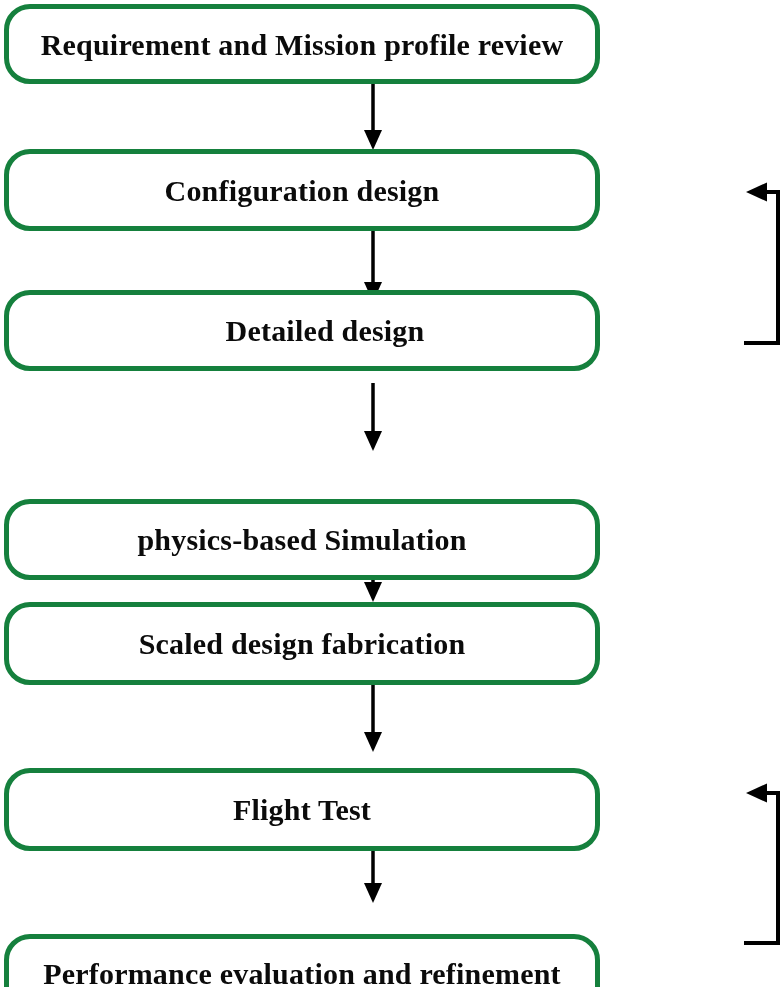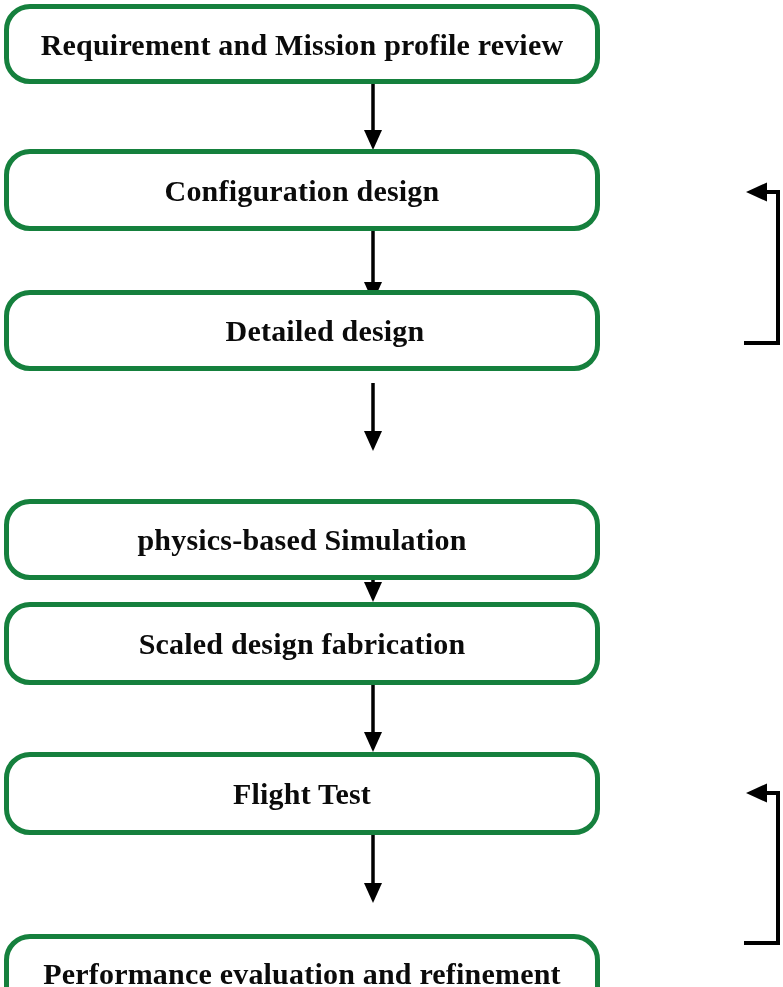--- a/index.html
+++ b/index.html
@@ -38,21 +38,21 @@
     font-size: 30px;
     color: #0b0b0b;
     letter-spacing: 0.2px;
     line-height: 1.1;
   }
   .n1 { top: 4px;   height: 80px; }
   .n2 { top: 149px; height: 82px; }
   .n3 { top: 290px; height: 81px; padding-left: 46px; }
   .n4 { top: 451px; height: 81px; margin-top: 48px; }
   .n5 { top: 602px; height: 83px; }
-  .n6 { top: 752px; height: 83px; }
+  .n6 { top: 768px; height: 83px; }
   .n7 { top: 934px; height: 79px; }
 </style>
 </head>
 <body>
 
 <div class="stage">
 
   <svg class="connectors" viewBox="0 0 783 987" xmlns="http://www.w3.org/2000/svg" aria-hidden="true">
 
     <g stroke="#000000" stroke-width="3.5" fill="#000000">

